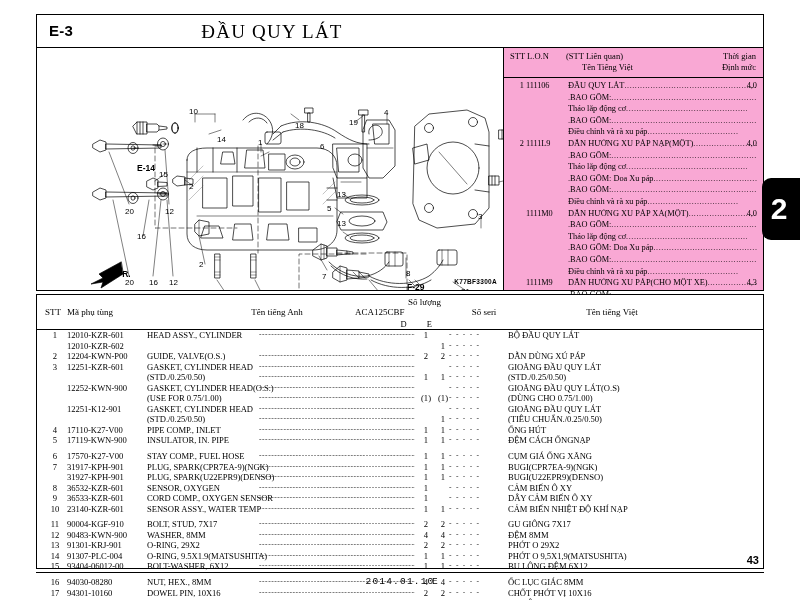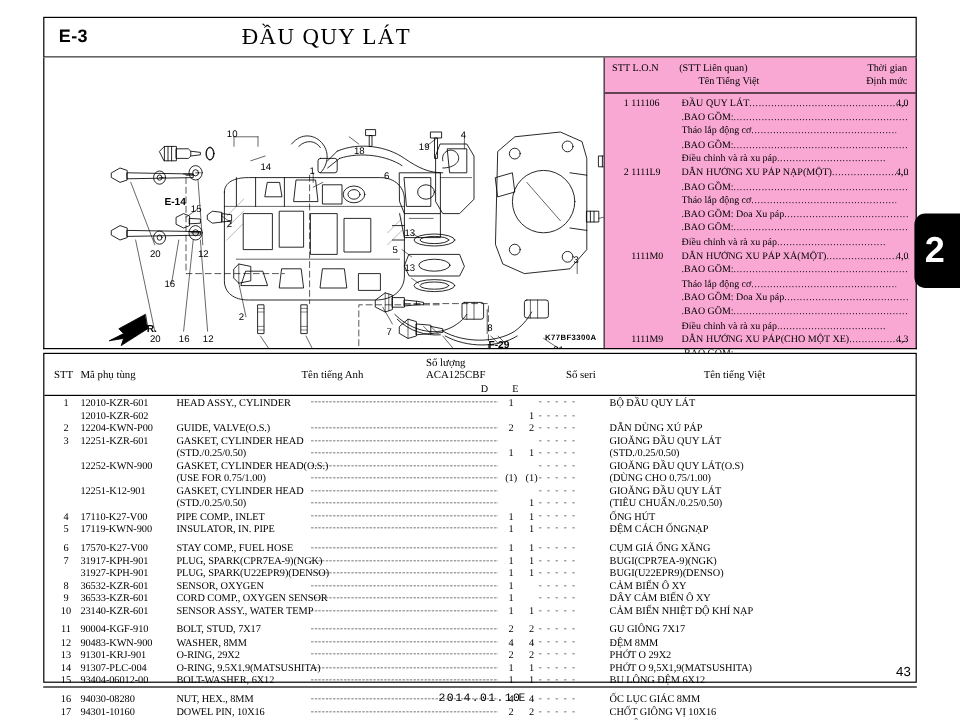--- a/index.html
+++ b/index.html
@@ -94,41 +94,41 @@
   .tbl{
     position:absolute;left:36px;top:294px;width:728px;height:275px;
     border:1.2px solid #000;box-sizing:border-box;background:#fff;
   }
   .t-head{position:absolute;left:0;top:0;width:100%;height:35px;
           border-bottom:1.6px solid #000;box-sizing:border-box;}
   .th{position:absolute;font-size:9px;}
   .th-stt{left:8px;top:12px;}
   .th-ma{left:30px;top:12px;text-align:right;}
   .th-en{left:160px;top:12px;width:160px;text-align:center;}
-  .th-sl{left:318px;top:2px;width:86px;text-align:left;font-size:9px;}
+  .th-sl{left:318px;top:2px;width:86px;text-align:right;font-size:9px;}
   .th-model{left:318px;top:12px;width:86px;text-align:left;font-size:9px;}
   .th-d{left:318px;top:24px;width:86px;text-align:right;font-size:8.5px;letter-spacing:9px;}
   .th-seri{left:410px;top:12px;width:74px;text-align:center;}
   .th-vn{left:500px;top:12px;width:150px;text-align:center;}
   .t-body{position:absolute;left:0;top:35px;width:100%;}
   .r{position:relative;height:10.55px;}
   .c{position:absolute;font-size:8.6px;white-space:nowrap;line-height:10.5px;}
   .c-no{left:10px;width:16px;text-align:center;}
   .c-pn{left:30px;letter-spacing:-.05px;}
   .c-en{left:110px;letter-spacing:-.05px;}
   .c-dot{left:222px;width:156px;overflow:hidden;letter-spacing:.55px;
          font-size:7.5px;color:#333;}
   .c-d{left:383px;width:12px;text-align:center;}
   .c-e{left:400px;width:12px;text-align:center;}
   .c-ser{left:412px;width:72px;text-align:left;letter-spacing:4.4px;
          font-size:7.5px;color:#333;}
   .c-vn{left:471px;letter-spacing:-.05px;text-align:right;}
   .pageno{
     position:absolute;right:4px;bottom:2px;
-    font-family:"Liberation Sans",sans-serif;font-weight:normal;font-size:11px;
+    font-family:"Liberation Sans",sans-serif;font-weight:bold;font-size:11px;
   }
 
   
   .foot{position:absolute;left:36px;top:572px;width:728px;}
   .foot-line{position:absolute;left:0;top:0;width:100%;height:0;
              border-top:1.2px solid #000;}
   .foot-date{
     position:absolute;left:0;top:4px;width:728px;text-align:center;
     font-family:"Liberation Mono",monospace;font-size:9.5px;letter-spacing:1.2px;
   }
@@ -760,21 +760,21 @@
           <span class="c c-vn">ỐC LỤC GIÁC 8MM</span>
         </div>
         <div class="r">
           <span class="c c-no">17</span>
           <span class="c c-pn">94301-10160</span>
           <span class="c c-en">DOWEL PIN, 10X16</span>
           <span class="c c-dot">----------------------------------------------------------------------</span>
           <span class="c c-d">2</span>
           <span class="c c-e">2</span>
           <span class="c c-ser">-----</span>
-          <span class="c c-vn">CHỐT GIÔNG VỊ 10X16</span>
+          <span class="c c-vn">CHỐT PHỚT VỊ 10X16</span>
         </div>
         <div class="r">
           <span class="c c-no">18</span>
           <span class="c c-pn">95701-06014-00</span>
           <span class="c c-en">BOLT, FLANGE, 6X14</span>
           <span class="c c-dot">----------------------------------------------------------------------</span>
           <span class="c c-d">2</span>
           <span class="c c-e">2</span>
           <span class="c c-ser">-----</span>
           <span class="c c-vn">BU LÔNG 6X14</span>

